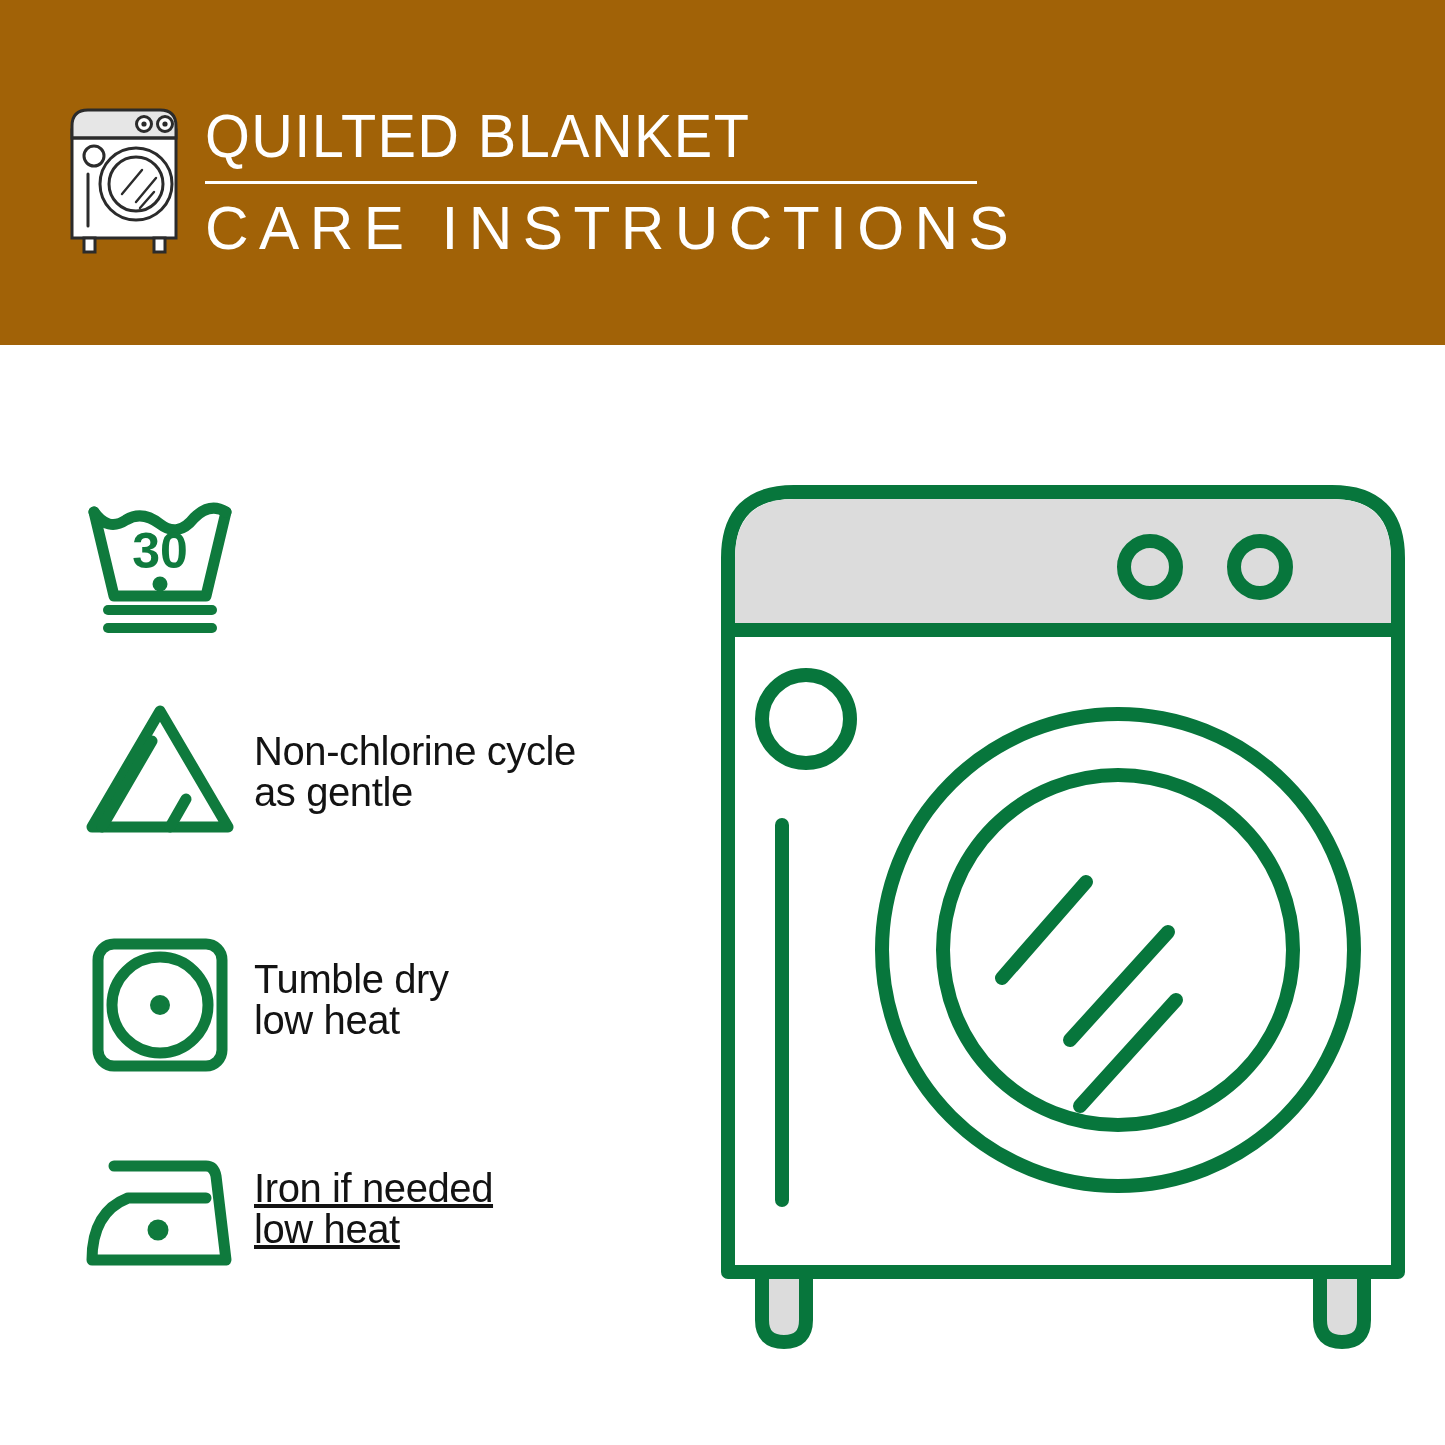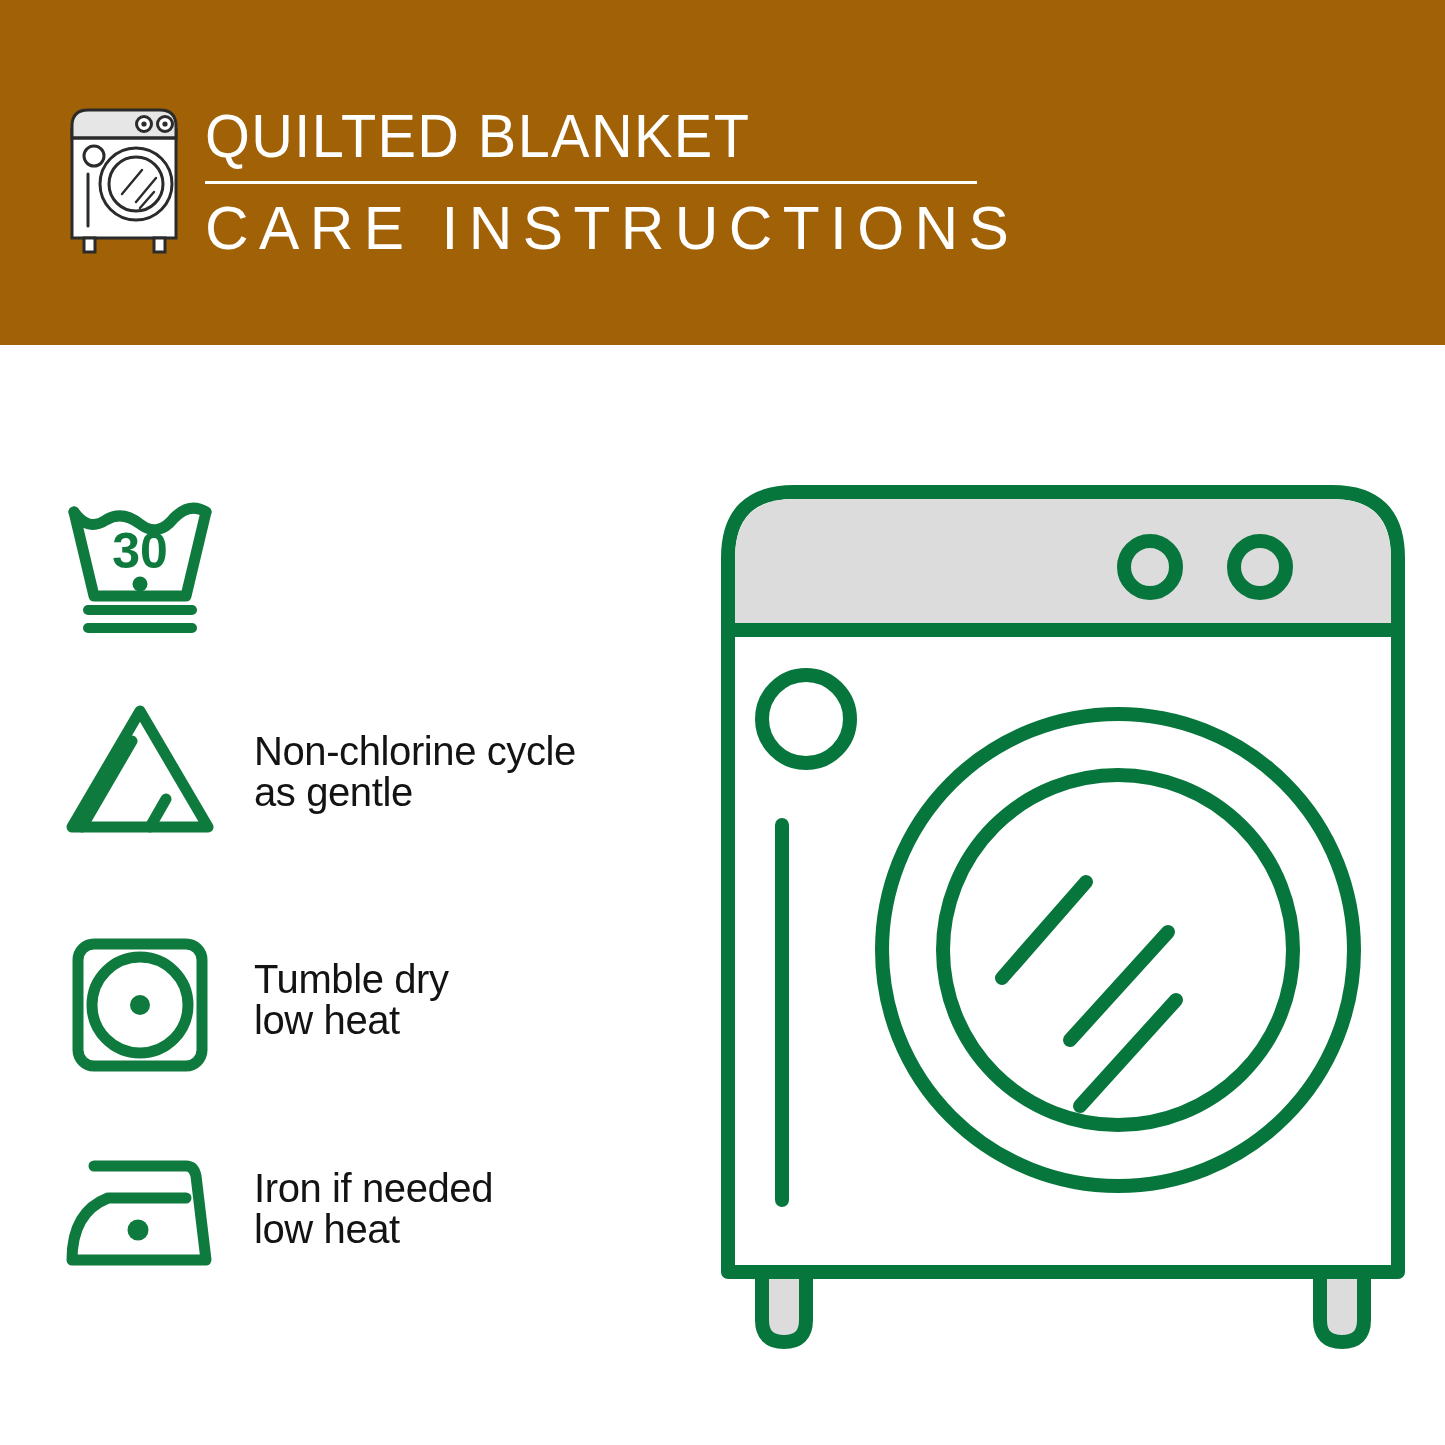--- a/index.html
+++ b/index.html
@@ -88,35 +88,35 @@
   .care-row.r0 { top: 143px; }
   .care-row.r1 { top: 350px; }
   .care-row.r2 { top: 585px; }
   .care-row.r3 { top: 795px; }
 
   .care-symbol {
     width: 180px;
     flex: 0 0 180px;
     display: flex;
     align-items: center;
-    justify-content: flex-start;
+    justify-content: flex-end;
   }
   .care-text {
     flex: 1 1 auto;
     padding-left: 14px;
     font-size: 40px;
     line-height: 41px;
     color: #131313;
     letter-spacing: -0.4px;
     font-weight: 400;
   }
   .care-row.r0 .care-text { padding-top: 16px; }
   .care-row.r1 .care-text { padding-top: 36px; }
   .care-row.r2 .care-text { padding-top: 29px; }
-  .care-row.r3 .care-text { padding-top: 28px; }
+  .care-row.r3 .care-text { padding-top: 28px; text-decoration: underline; }
 
   
   .machine-wrap {
     position: absolute;
     left: 718px;
     top: 470px;
     width: 690px;
     height: 900px;
   }
 </style>

